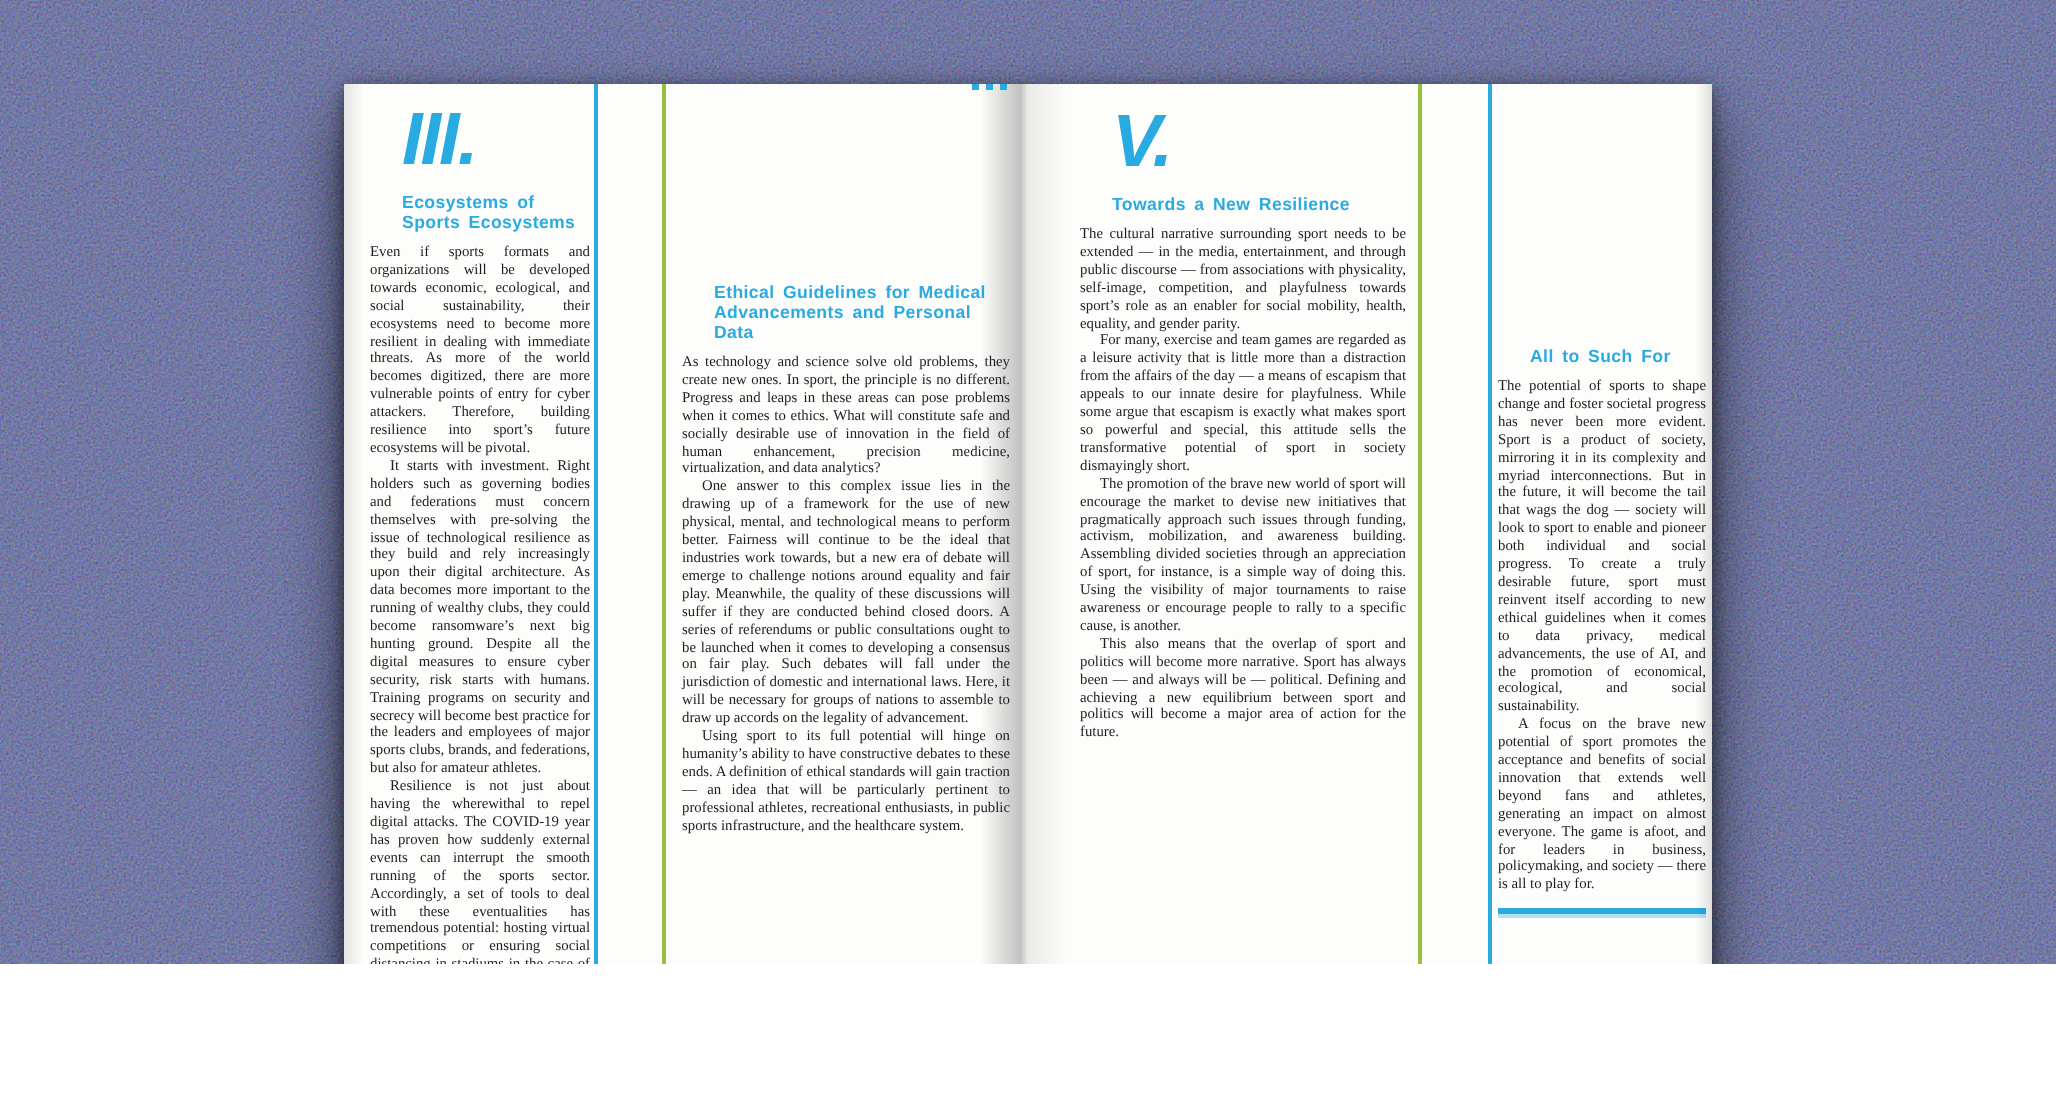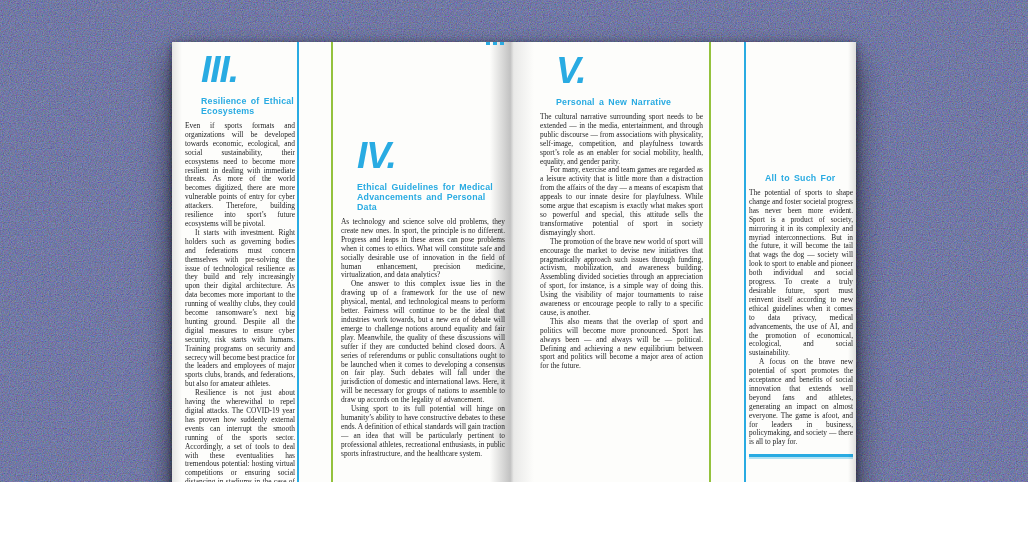--- a/index.html
+++ b/index.html
@@ -79,49 +79,48 @@
   <div class="spread">
 
     <div class="vrule blue" style="left:125px;"></div>
     <div class="vrule green" style="left:159px;"></div>
 
     <div class="vrule green" style="left:537px;"></div>
     <div class="vrule blue" style="left:572px;"></div>
 
     <div class="col col1">
       <div class="numeral">III.</div>
-      <div class="col-heading">Resilience of Ethical Ecosystems</div>
+      <div class="col-heading">Ecosystems of Sports Ecosystems</div>
       <div class="body">
           <p>Even if sports formats and organizations will be developed towards economic, ecological, and social sustainability, their ecosystems need to become more resilient in dealing with immediate threats. As more of the world becomes digitized, there are more vulnerable points of entry for cyber attackers. Therefore, building resilience into sport’s future ecosystems will be pivotal.</p>
           <p>It starts with investment. Right holders such as governing bodies and federations must concern themselves with pre-solving the issue of technological resilience as they build and rely increasingly upon their digital architecture. As data becomes more important to the running of wealthy clubs, they could become ransomware’s next big hunting ground. Despite all the digital measures to ensure cyber security, risk starts with humans. Training programs on security and secrecy will become best practice for the leaders and employees of major sports clubs, brands, and federations, but also for amateur athletes.</p>
           <p>Resilience is not just about having the wherewithal to repel digital attacks. The COVID-19 year has proven how suddenly external events can interrupt the smooth running of the sports sector. Accordingly, a set of tools to deal with these eventualities has tremendous potential: hosting virtual competitions or ensuring social distancing in stadiums in the case of recurring outbreaks.</p>
         </div>
     </div>
 
     <div class="col col2">
-      <div class="numeral">IV.</div>
       <div class="col-heading" style="width:140px;">Ethical Guidelines for Medical Advancements and Personal Data</div>
       <div class="body">
           <p>As technology and science solve old problems, they create new ones. In sport, the principle is no different. Progress and leaps in these areas can pose problems when it comes to ethics. What will constitute safe and socially desirable use of innovation in the field of human enhancement, precision medicine, virtualization, and data analytics?</p>
           <p>One answer to this complex issue lies in the drawing up of a framework for the use of new physical, mental, and technological means to perform better. Fairness will continue to be the ideal that industries work towards, but a new era of debate will emerge to challenge notions around equality and fair play. Meanwhile, the quality of these discussions will suffer if they are conducted behind closed doors. A series of referendums or public consultations ought to be launched when it comes to developing a consensus on fair play. Such debates will fall under the jurisdiction of domestic and international laws. Here, it will be necessary for groups of nations to assemble to draw up accords on the legality of advancement.</p>
           <p>Using sport to its full potential will hinge on humanity’s ability to have constructive debates to these ends. A definition of ethical standards will gain traction — an idea that will be particularly pertinent to professional athletes, recreational enthusiasts, in public sports infrastructure, and the healthcare system.</p>
         </div>
     </div>
 
     <div class="spine-shadow"></div>
     <div class="spine-mark"></div>
 
     <div class="col col3">
       <div class="numeral">V.</div>
-      <div class="col-heading">Personal a New Narrative</div>
+      <div class="col-heading">Towards a New Resilience</div>
       <div class="body">
           <p>The cultural narrative surrounding sport needs to be extended — in the media, entertainment, and through public discourse — from associations with physicality, self-image, competition, and playfulness towards sport’s role as an enabler for social mobility, health, equality, and gender parity.</p>
           <p>For many, exercise and team games are regarded as a leisure activity that is little more than a distraction from the affairs of the day — a means of escapism that appeals to our innate desire for playfulness. While some argue that escapism is exactly what makes sport so powerful and special, this attitude sells the transformative potential of sport in society dismayingly short.</p>
           <p>The promotion of the brave new world of sport will encourage the market to devise new initiatives that pragmatically approach such issues through funding, activism, mobilization, and awareness building. Assembling divided societies through an appreciation of sport, for instance, is a simple way of doing this. Using the visibility of major tournaments to raise awareness or encourage people to rally to a specific cause, is another.</p>
-          <p>This also means that the overlap of sport and politics will become more pronounced. Sport has always been — and always will be — political. Defining and achieving a new equilibrium between sport and politics will become a major area of action for the future.</p>
+          <p>This also means that the overlap of sport and politics will become more narrative. Sport has always been — and always will be — political. Defining and achieving a new equilibrium between sport and politics will become a major area of action for the future.</p>
         </div>
     </div>
 
     <div class="col col4">
       <div class="col-heading">All to Such For</div>
       <div class="body">
           <p>The potential of sports to shape change and foster societal progress has never been more evident. Sport is a product of society, mirroring it in its complexity and myriad interconnections. But in the future, it will become the tail that wags the dog — society will look to sport to enable and pioneer both individual and social progress. To create a truly desirable future, sport must reinvent itself according to new ethical guidelines when it comes to data privacy, medical advancements, the use of AI, and the promotion of economical, ecological, and social sustainability.</p>
           <p>A focus on the brave new potential of sport promotes the acceptance and benefits of social innovation that extends well beyond fans and athletes, generating an impact on almost everyone. The game is afoot, and for leaders in business, policymaking, and society — there is all to play for.</p>
         </div>
       <div class="sidebar-rule"></div>

